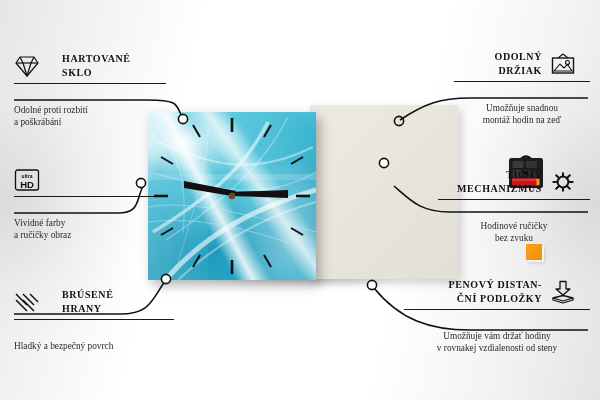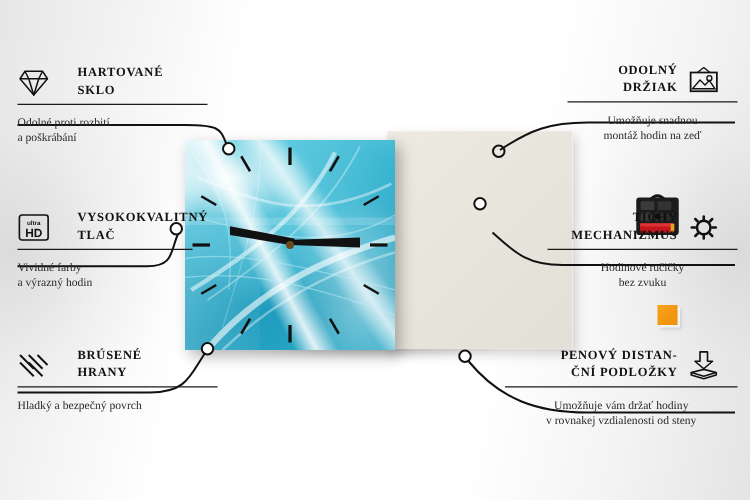--- a/index.html
+++ b/index.html
@@ -35,31 +35,31 @@
     text-transform:uppercase;
     white-space:pre-line;
   }
   .feat.right .title { text-align:right; }
   .feat .rule {
     height:1px; background:#1a1a1a; margin-top:4px; width:100%;
   }
   .feat .desc {
     font-family:"Liberation Serif", serif;
     font-size:9.3px; line-height:11.5px; color:#2a2a2a;
-    margin-top:10px; white-space:pre-line;
+    margin-top:21px; white-space:pre-line;
   }
   .feat.right .desc { text-align:center; }
 
   .ico { width:40px; height:24px; flex:0 0 auto; display:block; }
   .ico svg { display:block; }
 
   
   #f-glass   { left:14px;  top:52px;  width:152px; }
   #f-print   { left:14px;  top:168px; width:140px; }
-  #f-edges   { left:14px;  top:278px; width:160px; }
+  #f-edges   { left:14px;  top:288px; width:160px; }
   #f-holder  { right:10px; top:50px;  width:136px; }
   #f-mech    { right:10px; top:168px; width:152px; }
   #f-foam    { right:10px; top:278px; width:186px; }
 
   
   #photo {
     position:absolute; left:148px; top:104px; width:310px; height:176px;
   }
   
   #wall {
@@ -240,26 +240,24 @@
 
   <div class="feat left" id="f-print">
     <div class="head">
       <span class="ico">
         <svg width="26" height="24" viewBox="0 0 26 24">
           <rect x="1.5" y="2" width="23" height="20" rx="2" fill="none" stroke="#111" stroke-width="1.3"></rect>
           <text x="13" y="10" font-family="Liberation Sans, sans-serif" font-size="5" font-weight="bold" fill="#111" text-anchor="middle">ultra</text>
           <text x="13" y="19.5" font-family="Liberation Sans, sans-serif" font-size="9.5" font-weight="bold" fill="#111" text-anchor="middle">HD</text>
         </svg>
       </span>
-      <span class="title">VYSOKOKVALITNÝ
-TLAČ</span>
     </div>
     <div class="rule"></div>
     <div class="desc">Vividné farby
-a výrazný hodin</div>
+a ručičky obraz</div>
   </div>
 
   <div class="feat left" id="f-edges">
     <div class="head">
       <span class="ico">
         <svg width="26" height="24" viewBox="0 0 26 24">
           <g stroke="#111" stroke-width="1.5" fill="none">
             <path d="M2 4 L13 15"></path>
               <path d="M2 10 L13 21"></path>
             <path d="M9 4 L20 15"></path>

